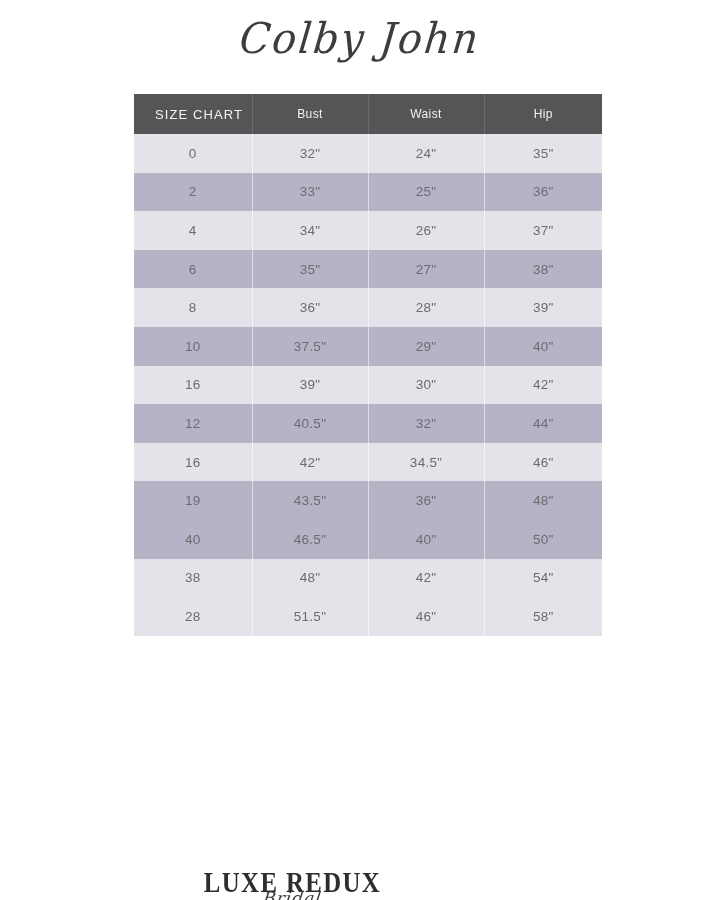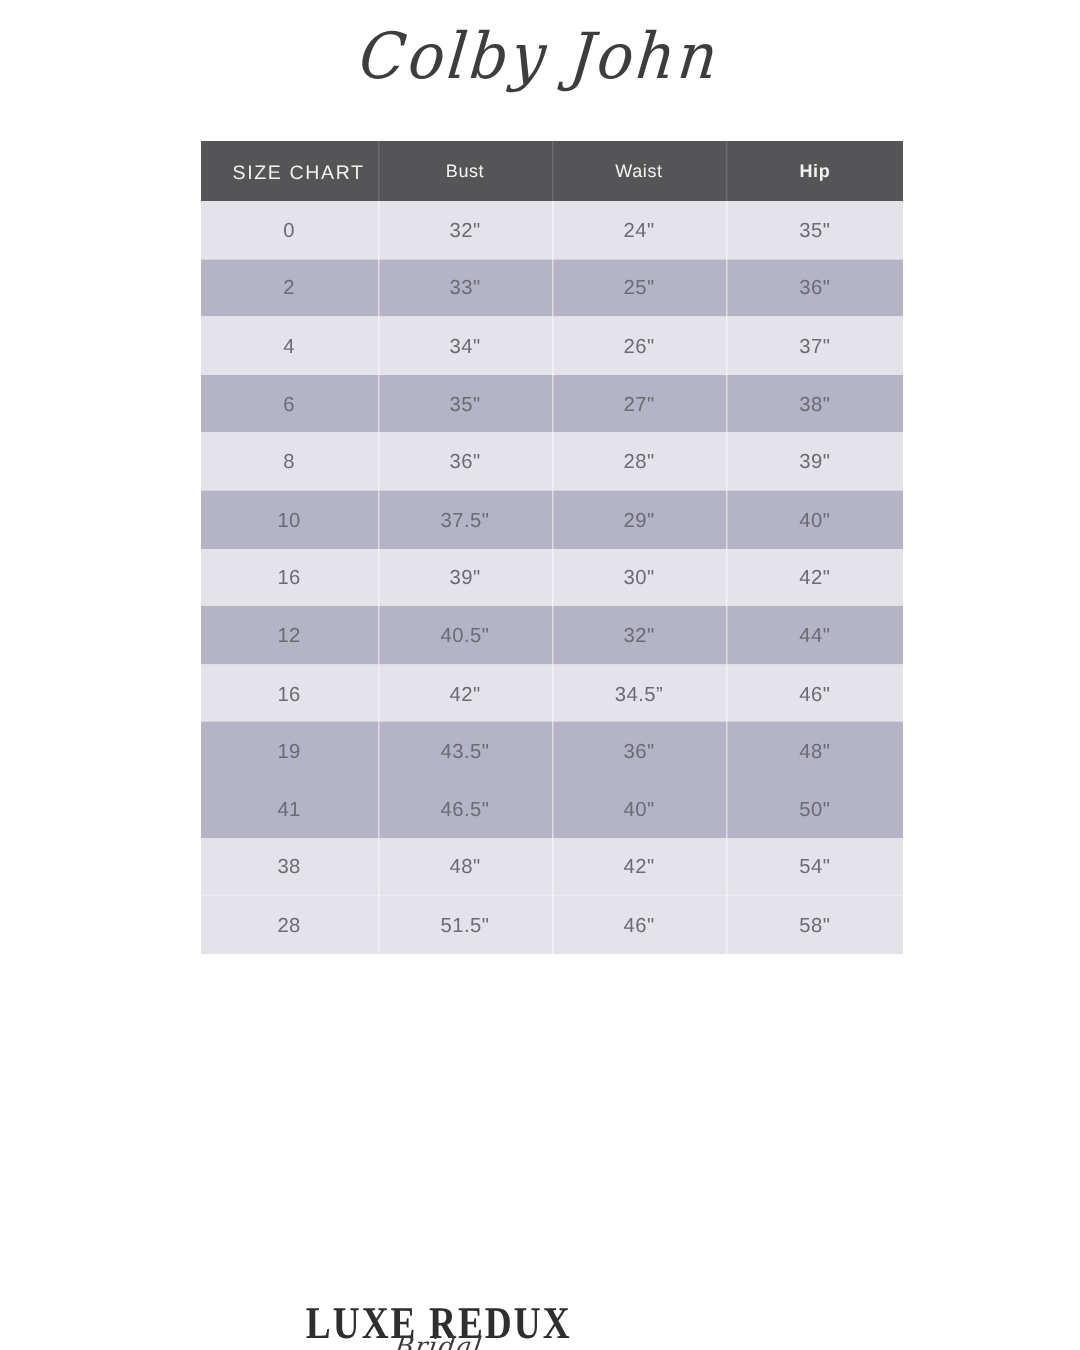--- a/index.html
+++ b/index.html
@@ -63,21 +63,21 @@
     background: #555557;
     color: #f2f2f2;
     font-size: 13px;
     font-weight: 400;
     letter-spacing: 0.8px;
     height: 40px;
     padding: 0;
     border-right: 1px solid #6a6a6c;
     vertical-align: middle;
   }
-  .size-chart thead th:last-child { border-right: none; font-weight: bold; }
+  .size-chart thead th:last-child { border-right: none; }
   .size-chart thead th.th-size {
     text-align: left;
     padding-left: 21px;
     letter-spacing: 1.1px;
   }
   .size-chart thead th.th-measure {
     text-align: center;
     font-size: 12px;
     letter-spacing: 0.4px;
   }
@@ -209,21 +209,21 @@
           <td>34.5”</td>
           <td>46"</td>
         </tr>
         <tr class="row-dark">
           <td>19</td>
           <td>43.5"</td>
           <td>36"</td>
           <td>48"</td>
         </tr>
         <tr class="row-dark">
-          <td>41</td>
+          <td>40</td>
           <td>46.5"</td>
           <td>40"</td>
           <td>50"</td>
         </tr>
         <tr class="row-light">
           <td>38</td>
           <td>48"</td>
           <td>42"</td>
           <td>54"</td>
         </tr>

